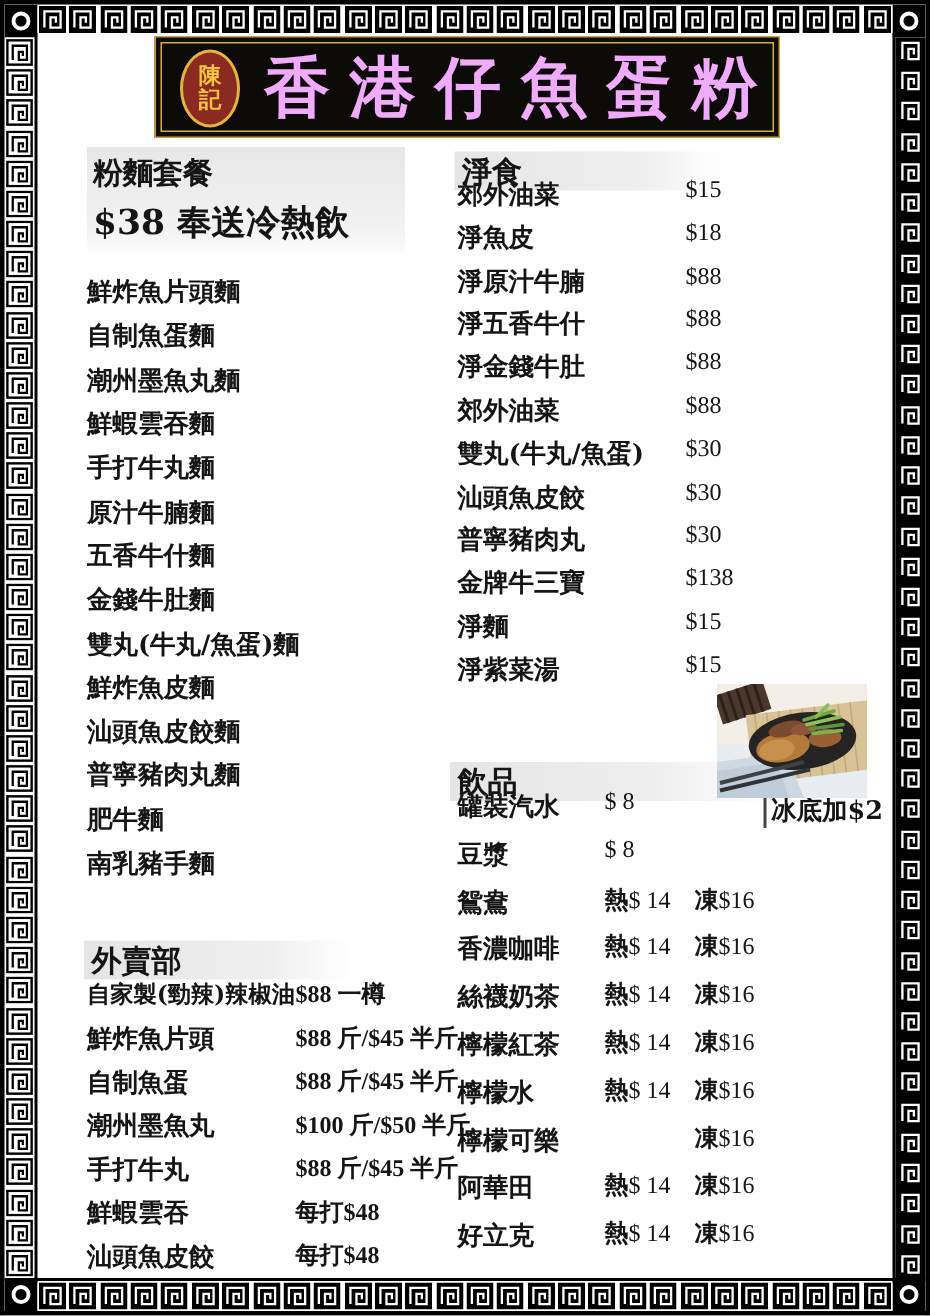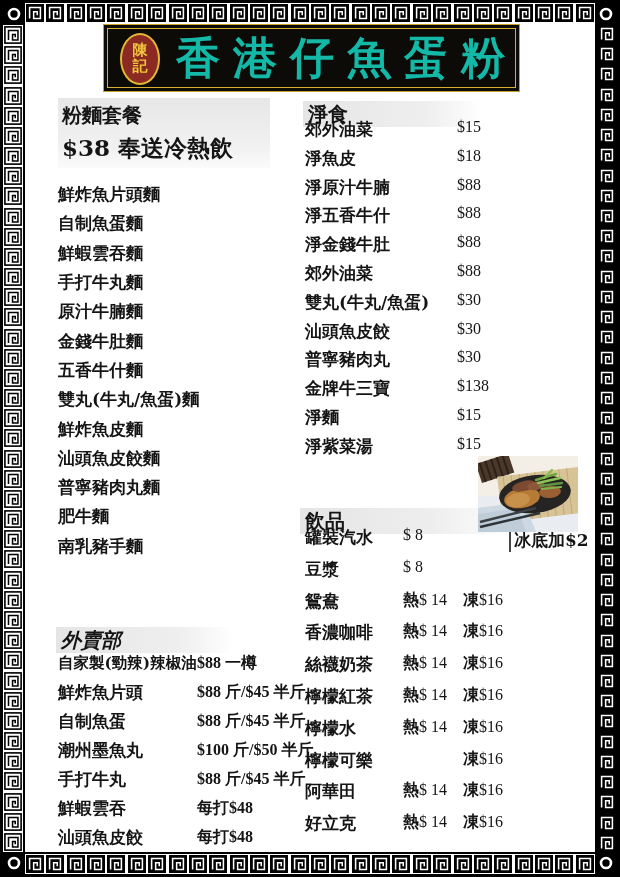--- a/index.html
+++ b/index.html
@@ -29,31 +29,31 @@
   .strip svg{display:block;flex:0 0 auto;}
   
   .banner{position:absolute;left:103px;top:24px;width:415px;height:66px;
     background:#0d0b08;border:1px solid #c9a22a;}
   .banner-inner{position:absolute;inset:3px;border:1.5px solid #d9af32;}
   .seal{position:absolute;left:16px;top:8px;width:36px;height:48px;border-radius:50%;
     background:#8a2a22;border:2px solid #e4b636;display:flex;flex-direction:column;
     align-items:center;justify-content:center;line-height:1.05;}
   .seal span{color:#f2c53c;font-size:15px;font-weight:bold;}
   .banner-title{position:absolute;left:62px;right:4px;top:0;bottom:0;display:flex;
-    align-items:center;justify-content:center;color:#14b8a6;font-size:44px;font-weight:bold;
+    align-items:center;justify-content:center;color:#f0abfc;font-size:44px;font-weight:bold;
     letter-spacing:13px;text-indent:13px;white-space:nowrap;}
   
   .hdr-box{position:absolute;background:linear-gradient(180deg,#e7e7e7 0%,#f2f2f2 75%,#fbfbfb 100%);}
   .set-box{left:58px;top:98px;width:212px;height:70px;padding:4px 0 0 4px;box-sizing:border-box;}
   .set-title{font-size:20px;font-weight:bold;}
   .set-sub{font-size:23px;font-weight:bold;margin-top:4px;}
   .bar{position:absolute;height:26px;display:flex;align-items:center;padding-left:5px;box-sizing:border-box;
     font-size:20px;font-weight:bold;}
   .bar-plain{left:303px;top:101px;width:180px;background:linear-gradient(90deg,#e5e5e5 0%,#efefef 70%,rgba(255,255,255,0) 100%);}
-  .bar-takeaway{left:56px;top:627px;width:178px;background:linear-gradient(90deg,#e5e5e5 0%,#efefef 70%,rgba(255,255,255,0) 100%);font-style:italic;}
+  .bar-takeaway{left:56px;top:627px;width:178px;background:linear-gradient(90deg,#e5e5e5 0%,#efefef 70%,rgba(255,255,255,0) 100%);}
   .bar-drinks{left:300px;top:508px;width:220px;background:linear-gradient(90deg,#e5e5e5 0%,#eeeeee 60%,rgba(255,255,255,0) 100%);}
   
   .list{position:absolute;}
   .n-list{left:58px;top:180px;width:240px;}
   .n-row{height:29.3px;display:flex;align-items:center;font-size:17px;font-weight:bold;white-space:nowrap;}
   .p-list{left:305px;top:118px;width:260px;}
   .p-row{position:relative;height:28.8px;display:flex;align-items:flex-start;font-size:17px;font-weight:bold;white-space:nowrap;}
   .p-price{position:absolute;left:152px;font-family:"Liberation Serif",serif;font-weight:normal;font-size:16px;}
   .t-list{left:58px;top:649px;width:280px;}
   .t-row{position:relative;height:29px;display:flex;align-items:center;font-size:17px;font-weight:bold;white-space:nowrap;}
@@ -669,25 +669,26 @@
   </div>
 
   <div class="hdr-box set-box">
     <div class="set-title">粉麵套餐</div>
     <div class="set-sub">$38 奉送冷熱飲</div>
   </div>
 
   <div class="list n-list">
     <div class="n-row">鮮炸魚片頭麵</div>
     <div class="n-row">自制魚蛋麵</div>
+    <div class="n-row">潮州墨魚丸麵</div>
     <div class="n-row">鮮蝦雲吞麵</div>
     <div class="n-row">手打牛丸麵</div>
     <div class="n-row">原汁牛腩麵</div>
+    <div class="n-row">五香牛什麵</div>
     <div class="n-row">金錢牛肚麵</div>
-    <div class="n-row">五香牛什麵</div>
     <div class="n-row">雙丸(牛丸/魚蛋)麵</div>
     <div class="n-row">鮮炸魚皮麵</div>
     <div class="n-row">汕頭魚皮餃麵</div>
     <div class="n-row">普寧豬肉丸麵</div>
     <div class="n-row">肥牛麵</div>
     <div class="n-row">南乳豬手麵</div>
   </div>
 
   <div class="bar bar-plain">
     <span>淨食</span>

